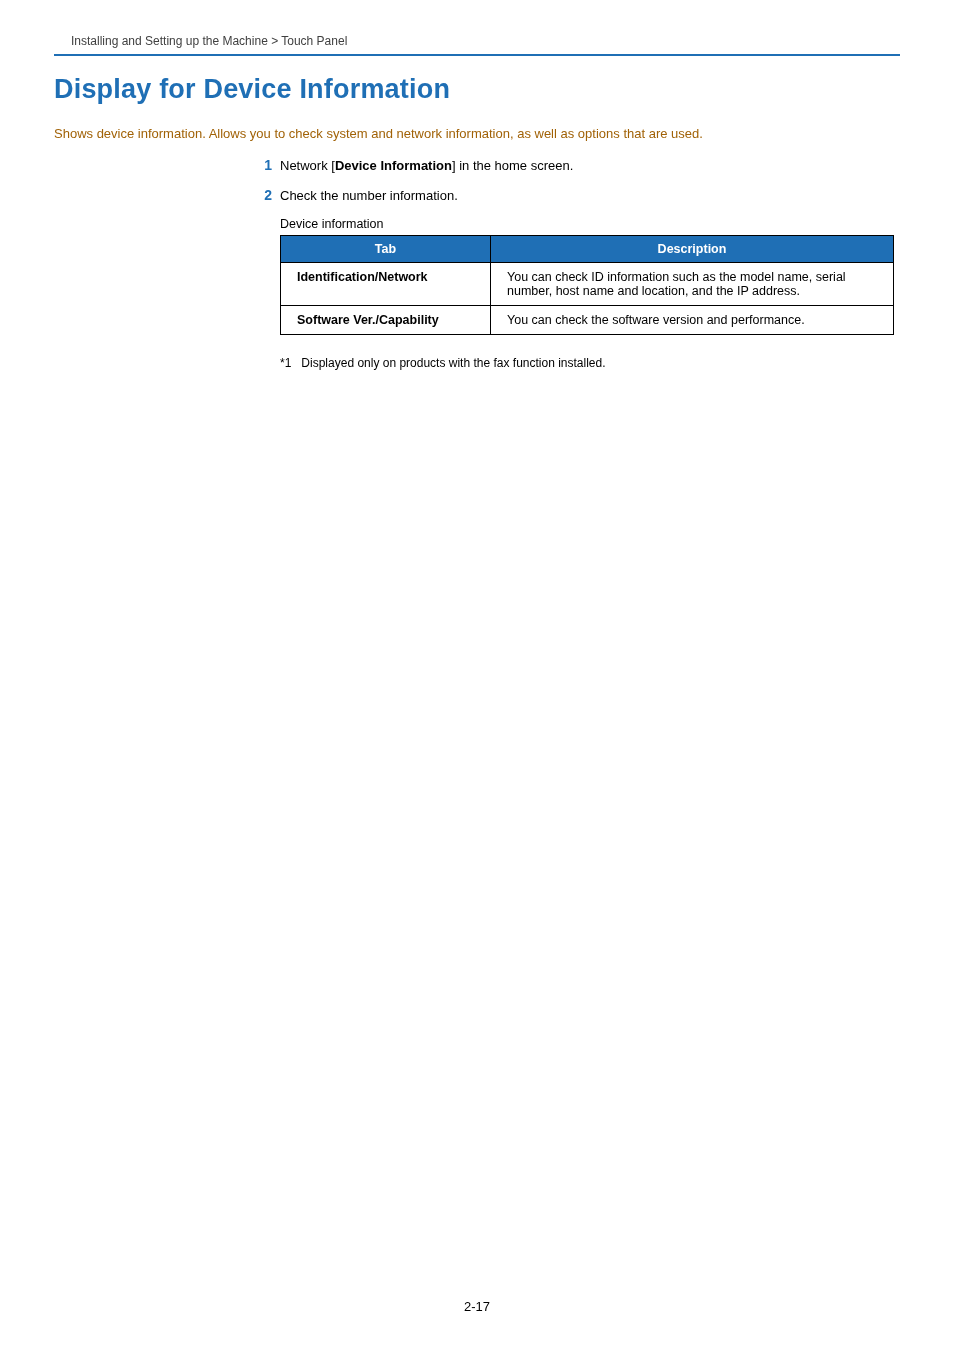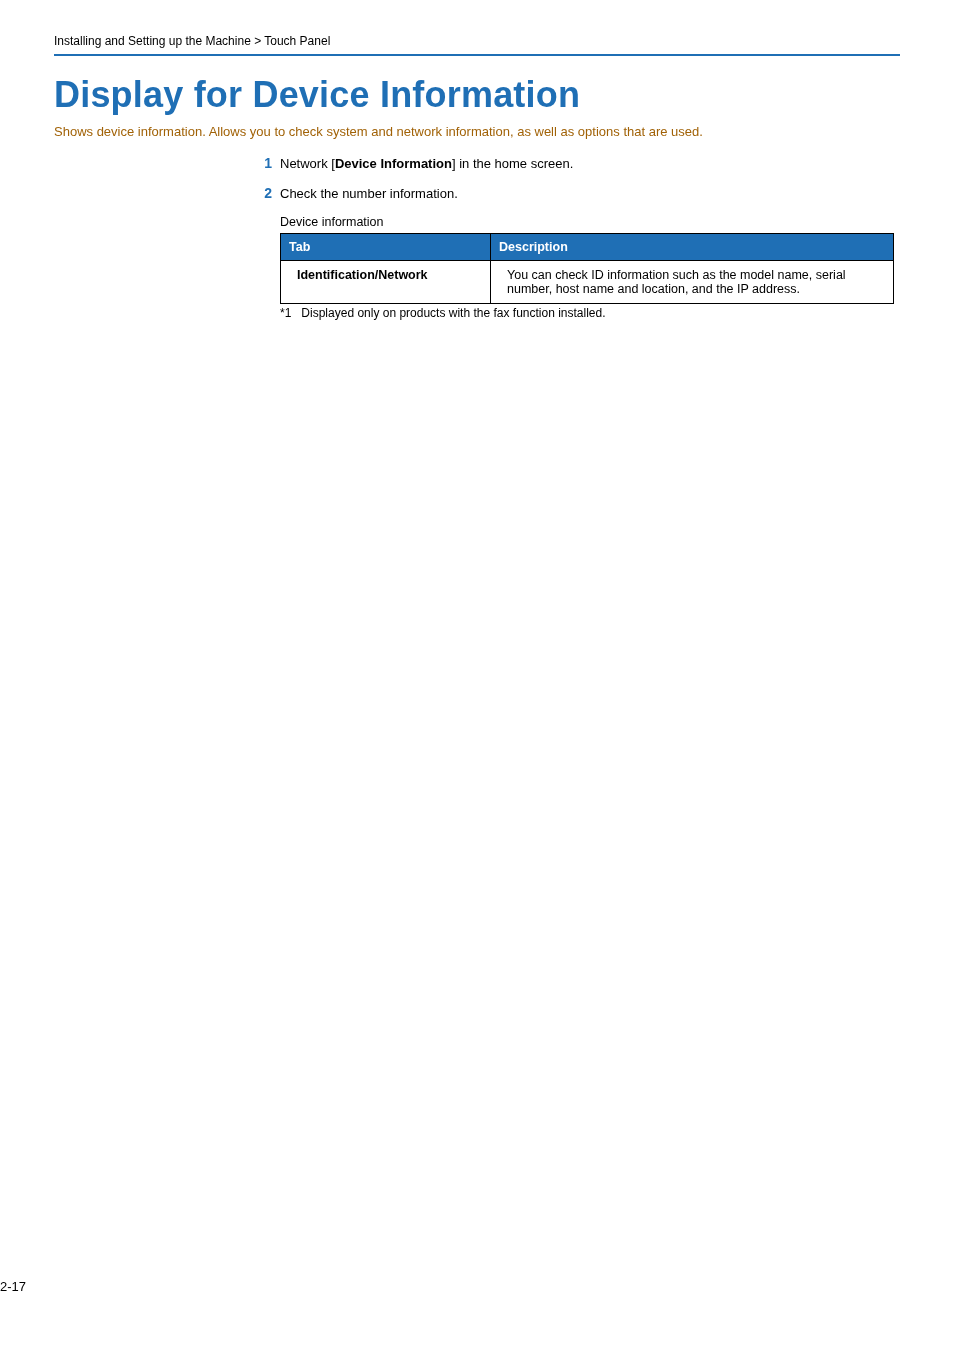--- a/index.html
+++ b/index.html
@@ -9,36 +9,37 @@
     height: 1350px;
     background: #fff;
     color: #000;
     position: relative;
   }
   .page {
     padding: 34px 54px 0 54px;
   }
   .breadcrumb {
     font-size: 12px;
-    color: #000000;
+    color: #404040;
     padding-bottom: 6px;
+    margin-left: 17px;
   }
   .rule {
     height: 2px;
     background: #1f6fb5;
     width: 100%;
     margin-bottom: 18px;
   }
   h1.title {
     font-family: Arial, Helvetica, sans-serif;
     font-weight: 900;
-    font-size: 36px;
+    font-size: 27px;
     color: #1f6fb5;
     letter-spacing: 0.2px;
-    margin-bottom: 8px;
+    margin-bottom: 21px;
   }
   .intro {
     font-size: 13px;
     color: #a16207;
     margin-bottom: 16px;
   }
   .steps {
     margin-left: 200px;
     width: 640px;
   }
@@ -71,38 +72,38 @@
   table.dev th, table.dev td {
     border: 1px solid #000;
     padding: 7px 16px;
     vertical-align: top;
     text-align: left;
   }
   table.dev th {
     background: #1f6fb5;
     color: #fff;
     font-weight: bold;
-    text-align: left;
+    text-align: center;
     padding: 6px 8px;
   }
   table.dev td.tabcol {
     width: 210px;
     font-weight: bold;
   }
   .sup { font-size: 9px; vertical-align: super; }
   .footnote {
     font-size: 12px;
-    margin: 2px 0 0 26px;
+    margin: 21px 0 0 26px;
   }
   .pagenum {
     position: absolute;
-    bottom: 56px;
+    bottom: 36px;
     left: 0;
     width: 100%;
-    text-align: left;
+    text-align: center;
     font-size: 13px;
     color: #000;
   }
 </style>
 </head>
 <body>
 
 <div class="page">
   <div class="breadcrumb">Installing and Setting up the Machine &gt; Touch Panel</div>
   <div class="rule"></div>
@@ -130,20 +131,24 @@
         <tr>
           <th>Tab</th>
           <th>Description</th>
         </tr>
       </thead>
       <tbody>
         <tr>
           <td class="tabcol">Identification/Network</td>
           <td>You can check ID information such as the model name, serial number, host name and location, and the IP address.</td>
         </tr>
+        <tr>
+          <td class="tabcol">Software Ver./Capability</td>
+          <td>You can check the software version and performance.</td>
+        </tr>
       </tbody>
     </table>
 
     <div class="footnote">
       <span>*1</span>&nbsp;&nbsp;&nbsp;<span>Displayed only on products with the fax function installed.</span>
     </div>
   </div>
 </div>
 
 <div class="pagenum">2-17</div>

